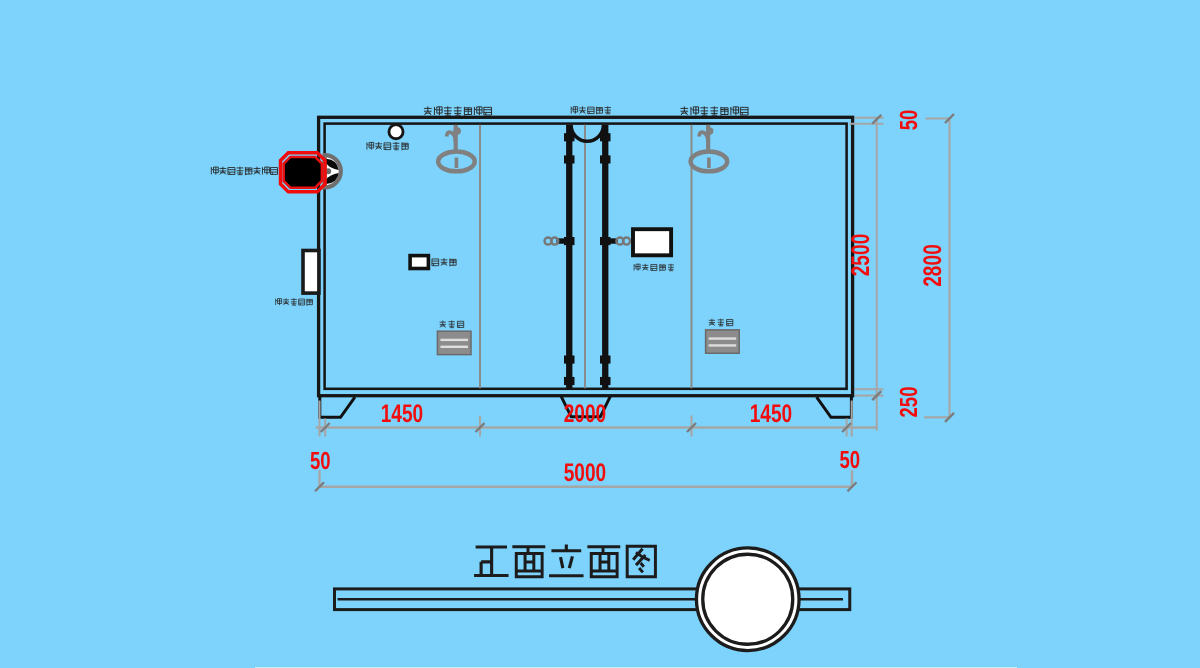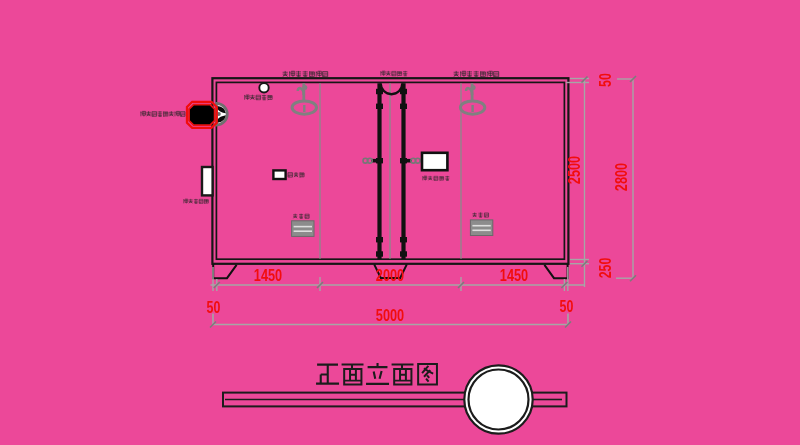--- a/index.html
+++ b/index.html
@@ -1,16 +1,16 @@
 <!DOCTYPE html>
 <html><head>
 <meta charset="utf-8">
 <style>
   html,body{margin:0;padding:0;background:#fff;}
-  .stage{position:relative;width:800px;height:445px;background:#ec4899;overflow:hidden;}
+  .stage{position:relative;width:800px;height:445px;background:#7dd3fc;overflow:hidden;}
   svg{display:block;}
   text{font-family:"Liberation Sans",sans-serif;}
 </style>
 </head>
 <body>
 <div class="stage">
 <svg width="800" height="445" viewBox="0 0 800 445">
 <defs>
 
 <g id="c1" stroke="#272727" stroke-width="1" fill="none">

